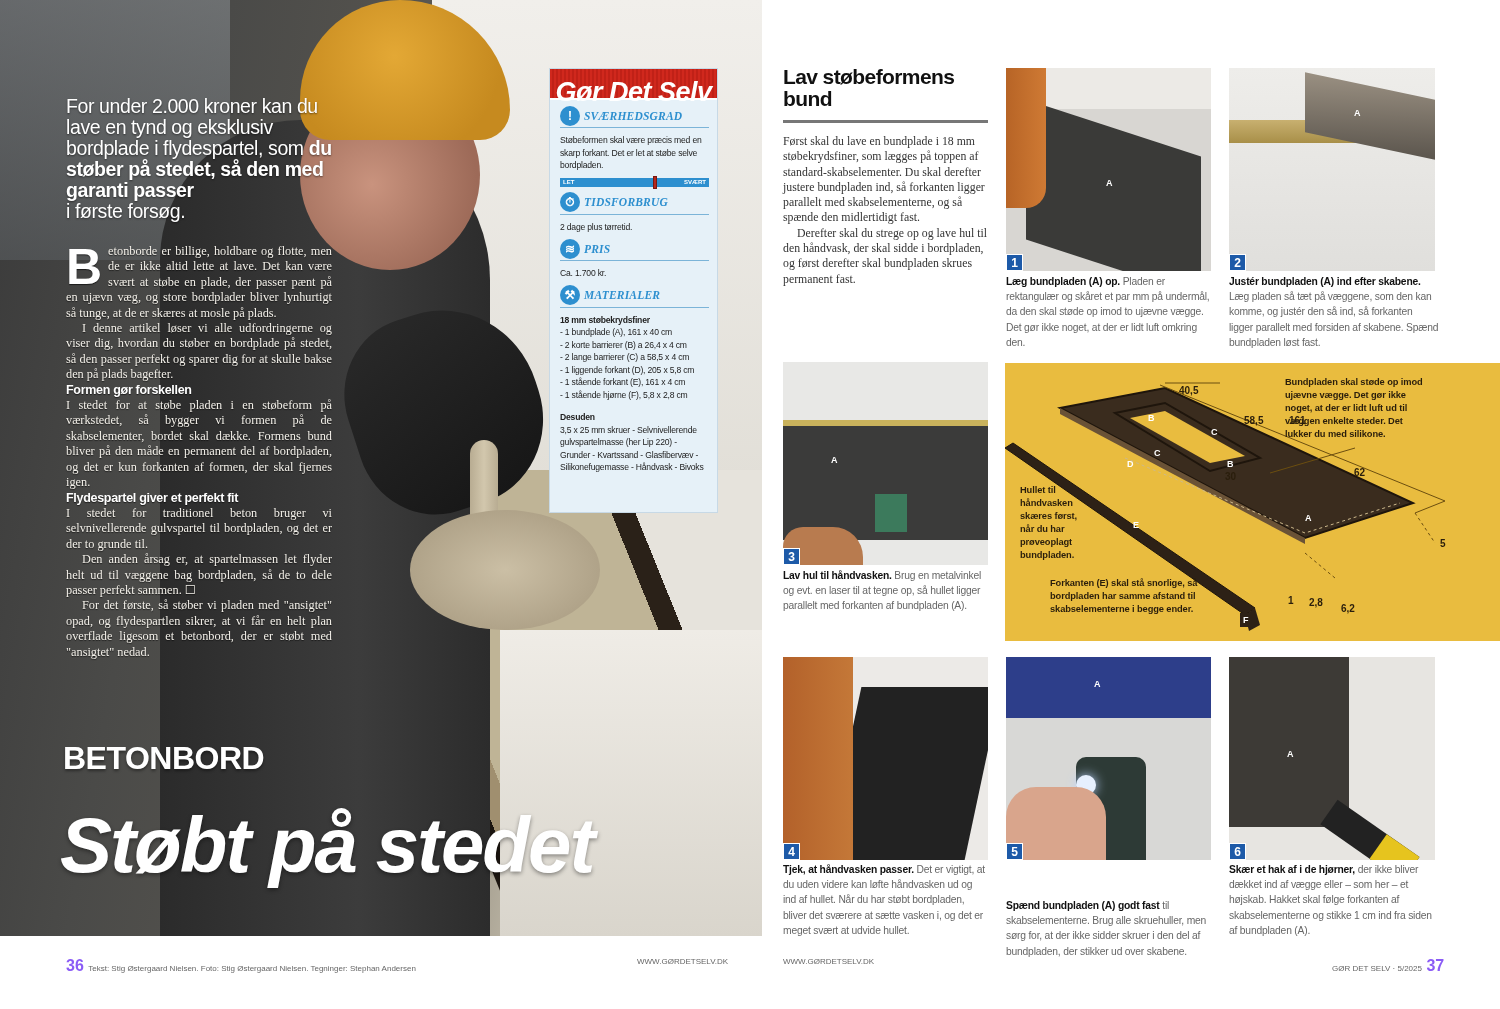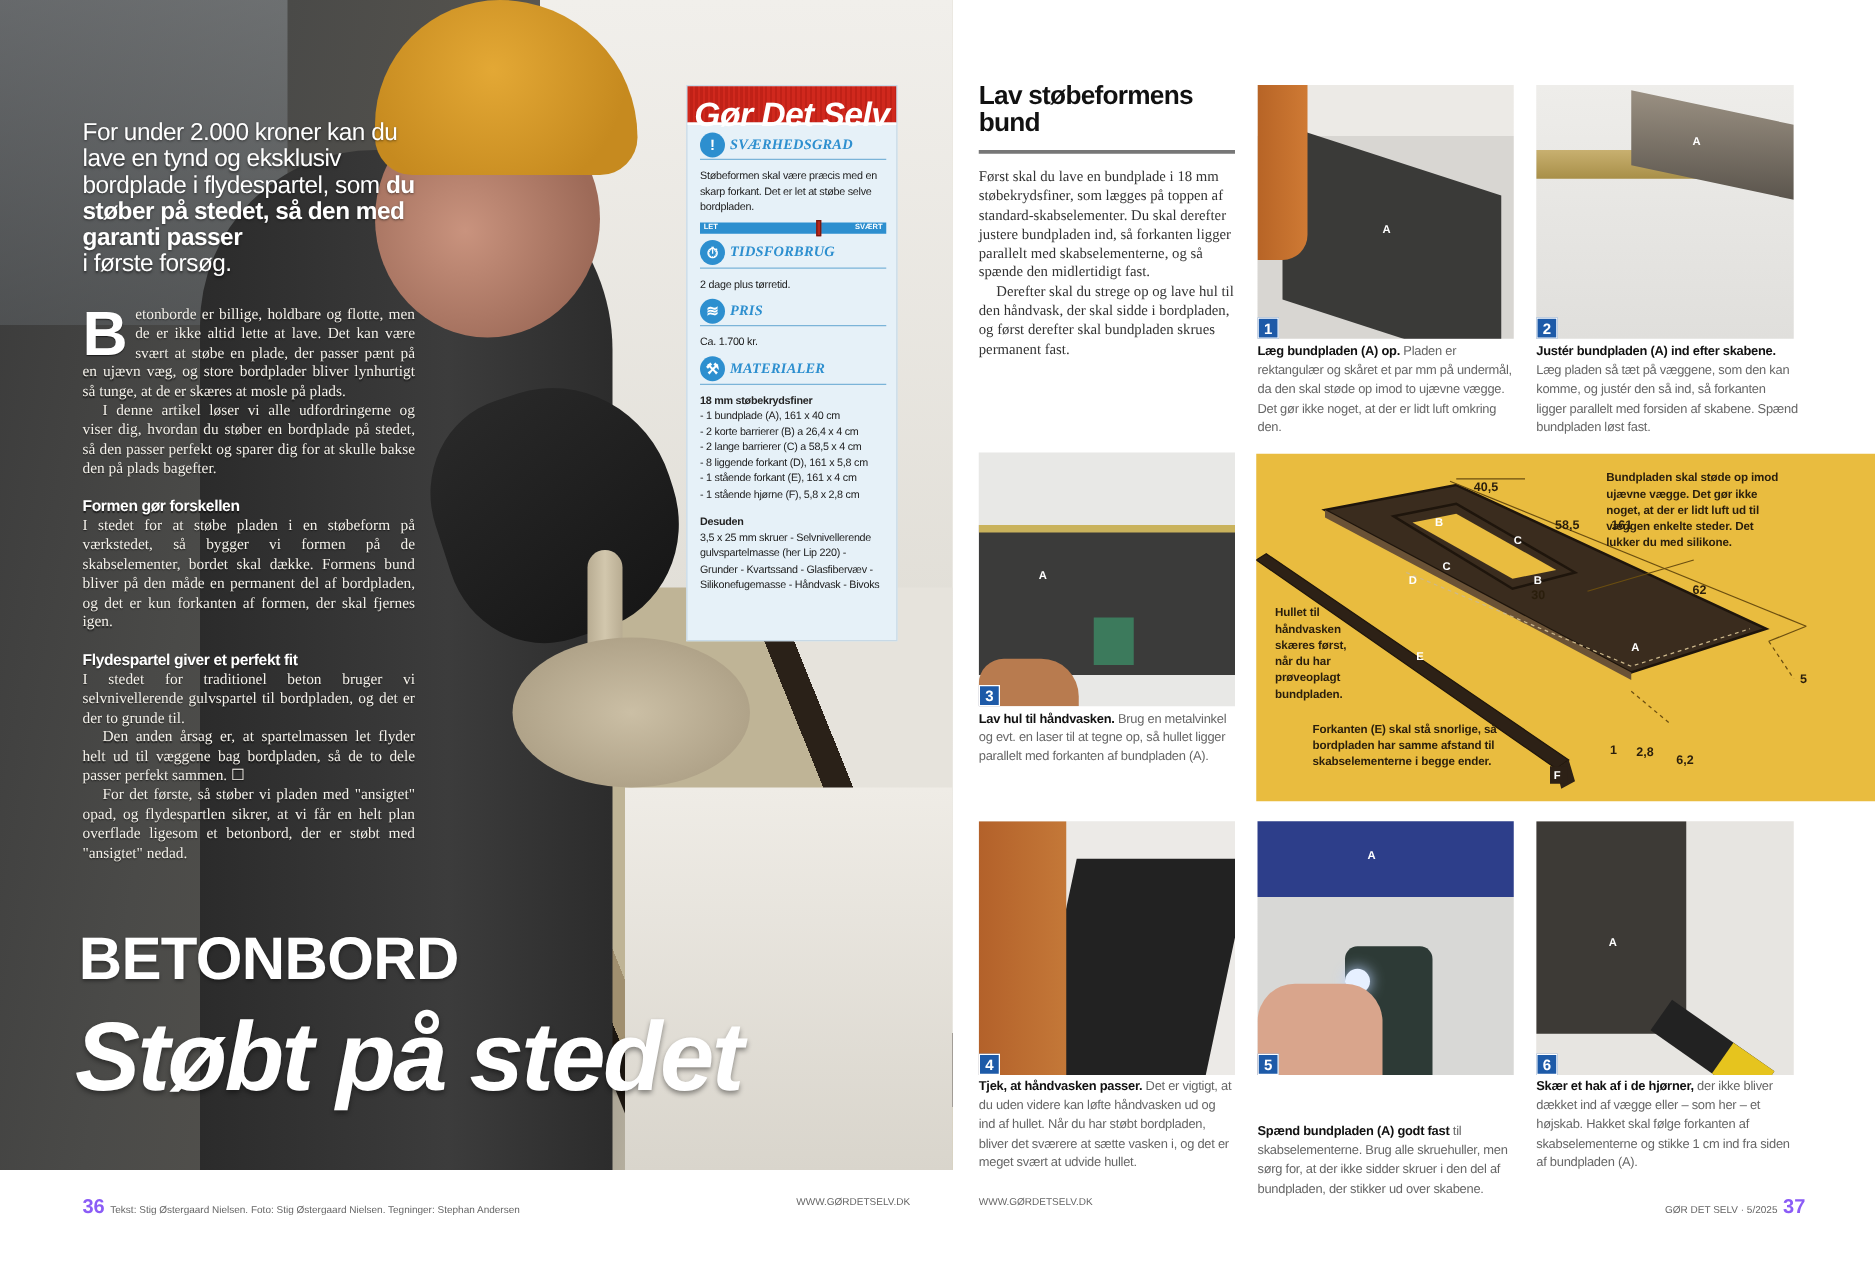--- a/index.html
+++ b/index.html
@@ -22,23 +22,23 @@
     background: linear-gradient(90deg, #1c1610 0 4%, #a08f6f 4% 9%, #bfb496 9% 55%, #2a2118 55% 60%, #e6e3dc 60%); }
   .cabinet { position: absolute; left: 500px; top: 630px; width: 262px; height: 306px; background: linear-gradient(180deg,#efece6,#d9d5cc); }
 
   .lead { position: absolute; left: 66px; top: 96px; width: 270px; color: #fff; font-size: 19.5px; line-height: 21px; letter-spacing: -0.4px; text-shadow: 0 1px 2px rgba(0,0,0,.5); }
   .lead b { font-weight: 700; }
 
   .body-col { position: absolute; left: 66px; top: 244px; width: 266px; color: #f4f1ea; font-family: "Liberation Serif", serif; font-size: 12.3px; line-height: 15.4px; text-shadow: 0 1px 1px rgba(0,0,0,.6); }
   .body-col p { text-align: justify; }
   .body-col p.indent { text-indent: 16px; }
   .dropcap { float: left; font-family: "Liberation Sans", sans-serif; font-weight: 900; font-size: 50px; line-height: 42px; margin: 2px 6px 0 0; color: #fff; }
-  .subhead { font-family: "Liberation Sans", sans-serif; font-weight: 700; font-size: 12.5px; margin-top: 15px; color: #fff; letter-spacing: -0.3px; }
-
-  .kicker { position: absolute; left: 63px; top: 740px; color: #fff; font-weight: 900; font-size: 48px; letter-spacing: -0.5px; text-shadow: 0 2px 3px rgba(0,0,0,.4); }
+  .subhead { font-family: "Liberation Sans", sans-serif; font-weight: 700; font-size: 12.5px; color: #fff; letter-spacing: -0.3px; }
+
+  .kicker { position: absolute; left: 63px; top: 740px; color: #fff; font-weight: 900; font-size: 32px; letter-spacing: -0.5px; text-shadow: 0 2px 3px rgba(0,0,0,.4); }
   .title { position: absolute; left: 60px; top: 800px; color: #fff; font-weight: 900; font-style: italic; font-size: 78px; letter-spacing: -2px; text-shadow: 0 2px 4px rgba(0,0,0,.4); }
 
   
   .infobox { position: absolute; left: 549px; top: 68px; width: 169px; height: 445px; background: #e6f1f8; border: 1px solid #c7d9e6; }
   .infobox-header { height: 31px; background: repeating-linear-gradient(90deg,#d0281d 0 2px,#c02117 2px 4px); color: #fff; font-weight: 900; font-style: italic; font-size: 27px; text-align: center; line-height: 46px; letter-spacing: -0.5px; border-bottom: 2px solid #fff; }
   .info-sec { position: relative; padding: 0 8px 0 10px; }
   .info-title { display: flex; align-items: center; height: 24px; margin-top: 4px; border-bottom: 1px solid #7bb4d8; }
   .info-title .ic { width: 20px; height: 20px; border-radius: 50%; background: #2d8fcf; color: #fff; font-size: 12px; font-weight: 700; display: flex; align-items: center; justify-content: center; margin-right: 4px; }
   .info-title span.t { font-family: "Liberation Serif", serif; font-style: italic; font-weight: 700; font-size: 11.5px; color: #2d8fcf; letter-spacing: 0.2px; }
   .info-text { font-size: 8.6px; line-height: 12.5px; color: #222; margin-top: 6px; letter-spacing: -0.2px; }
@@ -162,21 +162,21 @@
     <div class="info-sec">
       <div class="info-title">
           <span class="ic">⚒</span>
           <span class="t">MATERIALER</span>
         </div>
       <div class="info-text">
         <b>18 mm støbekrydsfiner</b><br>
         <span>- 1 bundplade (A), 161 x 40 cm</span><br>
         <span>- 2 korte barrierer (B) a 26,4 x 4 cm</span><br>
         <span>- 2 lange barrierer (C) a 58,5 x 4 cm</span><br>
-        <span>- 8 liggende forkant (D), 161 x 5,8 cm</span><br>
+        <span>- 1 liggende forkant (D), 205 x 5,8 cm</span><br>
         <span>- 1 stående forkant (E), 161 x 4 cm</span><br>
         <span>- 1 stående hjørne (F), 5,8 x 2,8 cm</span><br>
         <div style="height:10px"></div>
         <b>Desuden</b><br>
         <span>3,5 x 25 mm skruer - Selvnivellerende gulvspartelmasse (her Lip 220) - Grunder - Kvartssand - Glasfibervæv - Silikonefugemasse - Håndvask - Bivoks</span>
       </div>
     </div>
   </div>
 </div>
 

